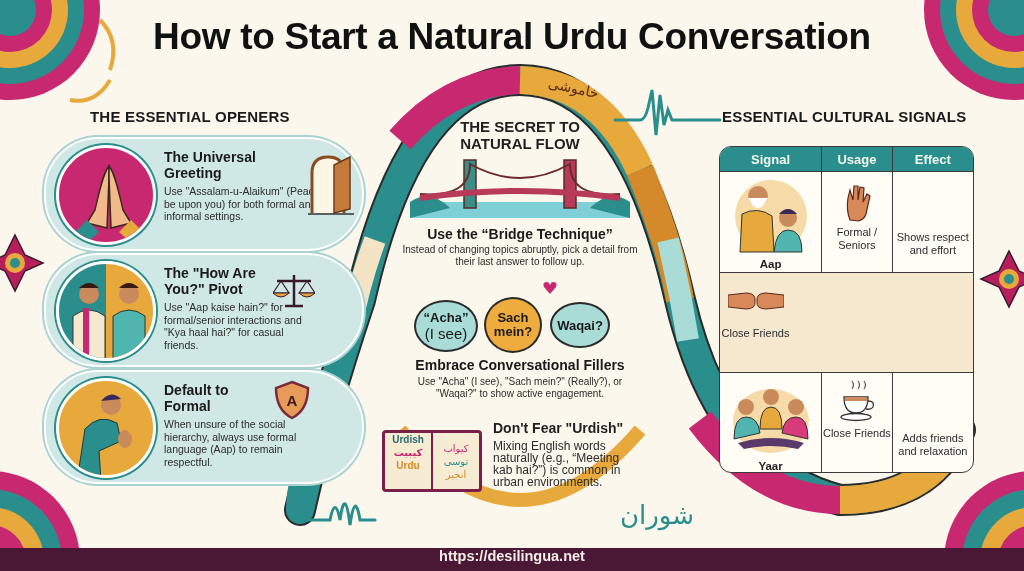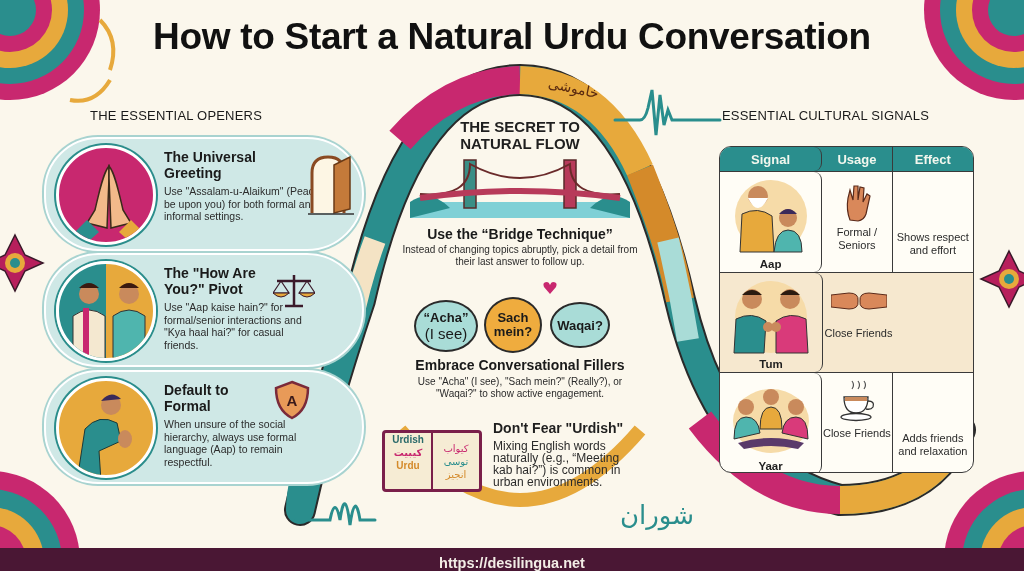--- a/index.html
+++ b/index.html
@@ -19,21 +19,21 @@
   .corner-bl { left: -50px; bottom: -30px; }
   .corner-br { right: -50px; bottom: -30px; }
 
   .title {
     position: absolute; left: 0; right: 0; top: 16px;
     text-align: center; font-size: 37px; font-weight: 700; color: #111;
     letter-spacing: -0.3px;
   }
 
   .section-heading {
-    position: absolute; font-weight: 400; font-size: 13px; color: #1a1a1a;
+    position: absolute; font-weight: 700; font-size: 15px; color: #1a1a1a;
     letter-spacing: 0.2px;
   }
 
   
   .card {
     position: absolute; left: 44px; width: 320px; height: 114px;
     background: #cfe8e6; border-radius: 57px 60px 60px 57px;
     border: 2px solid #fff;
     box-shadow: 0 0 0 2px #a8d3d0;
   }
@@ -86,39 +86,39 @@
     display: flex; height: 25px; background: #2a8e8d; color: #f2f7ee;
     font-weight: 700; font-size: 13px; border-bottom: 1.5px solid #3a3a3a;
   }
   .t-head div { display: flex; align-items: center; justify-content: center; border-right: 1.5px solid #3a3a3a; }
   .t-head div:last-child { border-right: none; }
   .t-row { display: flex; height: 100.5px; border-bottom: 1.5px solid #3a3a3a; }
   .t-row:last-child { border-bottom: none; }
   .t-row.alt { background: #f6e8cf; }
   .t-row > div { border-right: 1.5px solid #3a3a3a; position: relative; }
   .t-row > div:last-child { border-right: none; }
-  .c1 { width: 103px; border-radius: 8px; } .c2 { width: 71px; } .c3 { width: 81px; }
+  .c1 { width: 103px; } .c2 { width: 71px; } .c3 { width: 81px; }
   .sig-label {
     position: absolute; bottom: 2px; left: 0; right: 0; text-align: center;
     font-weight: 700; font-size: 11.5px;
   }
   .usage-label {
     position: absolute; left: 0; right: 0; top: 54px; text-align: center;
     font-size: 11px; line-height: 13px; color: #2b2b2b;
   }
   .effect-label {
     display: flex; align-items: center; justify-content: center; height: 100%;
     text-align: center; font-size: 11px; line-height: 13px; color: #2b2b2b; padding: 0 4px; margin-top: 22px;
   }
 
   
   .footer {
     position: absolute; left: 0; right: 0; bottom: 0; height: 23px;
     background: #4a1734; color: #f3ede6;
-    display: flex; align-items: flex-end; justify-content: center;
+    display: flex; align-items: flex-start; justify-content: center;
     font-size: 14.5px; font-weight: 700;
   }
 </style>
 </head>
 <body>
 
 <svg class="corner corner-tl" viewBox="0 0 190 190">
   <circle cx="50" cy="50" r="90" fill="#c8286f"></circle>
   <circle cx="50" cy="50" r="74" fill="#2a8e8d"></circle>
   <circle cx="50" cy="50" r="58" fill="#e7a93c"></circle>
@@ -315,34 +315,20 @@
         <path d="M6 36 Q2 26 4 14 L6 6 L9 16 L10 2 L14 2 L14 16 L16 3 L20 4 L19 18 L23 10 L26 12 L22 30 Q20 36 14 37 Z" fill="#d9885a" stroke="#5a2a1a" stroke-width="1.2"></path>
       </svg>
       <div class="usage-label">Formal / Seniors</div>
     </div>
     <div class="c3">
         <div class="effect-label">Shows respect and effort</div>
       </div>
   </div>
 
   <div class="t-row alt">
-    <div class="c1">
-      <svg class="abs" style="left:8px;top:4px" width="86" height="78" viewBox="0 0 86 78">
-        <circle cx="43" cy="40" r="36" fill="#f6dba8"></circle>
-        <circle cx="24" cy="22" r="10" fill="#c98a5c"></circle>
-          <path d="M14 18 Q24 8 34 18" fill="#2a1a10"></path>
-        <path d="M6 76 L8 42 Q24 34 38 44 L36 76 Z" fill="#2a8e8d" stroke="#333" stroke-width="1"></path>
-        <circle cx="62" cy="22" r="10" fill="#c98a5c"></circle>
-          <path d="M52 18 Q62 8 72 18" fill="#2a1a10"></path>
-        <path d="M48 76 L48 44 Q62 34 78 42 L80 76 Z" fill="#d93a7a" stroke="#333" stroke-width="1"></path>
-        <circle cx="40" cy="50" r="5" fill="#c98a5c"></circle>
-          <circle cx="48" cy="50" r="5" fill="#c98a5c"></circle>
-      </svg>
-      <div class="sig-label">Tum</div>
-    </div>
     <div class="c2">
       <svg class="abs" style="left:8px;top:14px" width="56" height="26" viewBox="0 0 56 26">
         <path d="M0 8 L18 6 Q28 6 27 14 Q28 22 18 22 L0 20 Z" fill="#d9885a" stroke="#5a2a1a" stroke-width="1"></path>
         <path d="M56 8 L38 6 Q28 6 29 14 Q28 22 38 22 L56 20 Z" fill="#d9885a" stroke="#5a2a1a" stroke-width="1"></path>
       </svg>
       <div class="usage-label">Close Friends</div>
     </div>
   </div>
 
   <div class="t-row">

